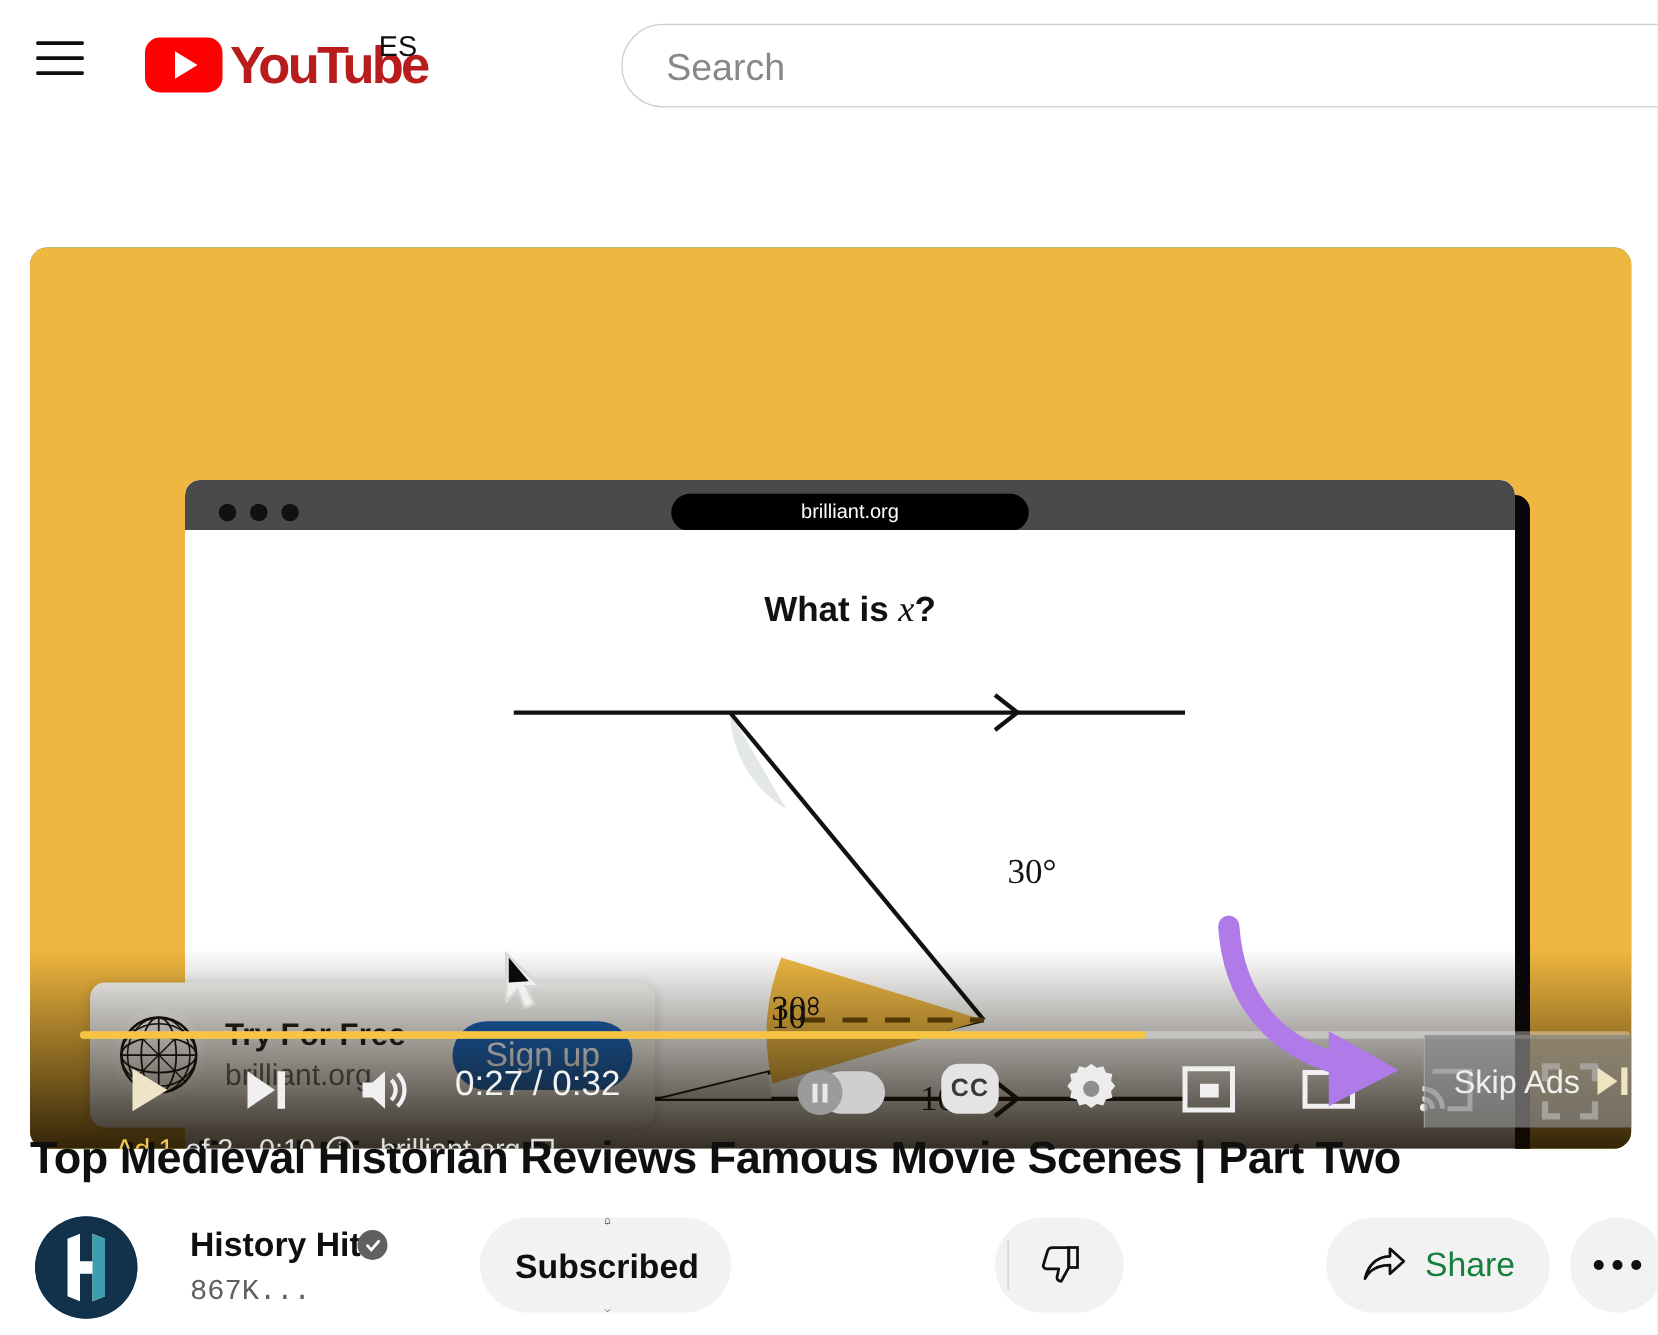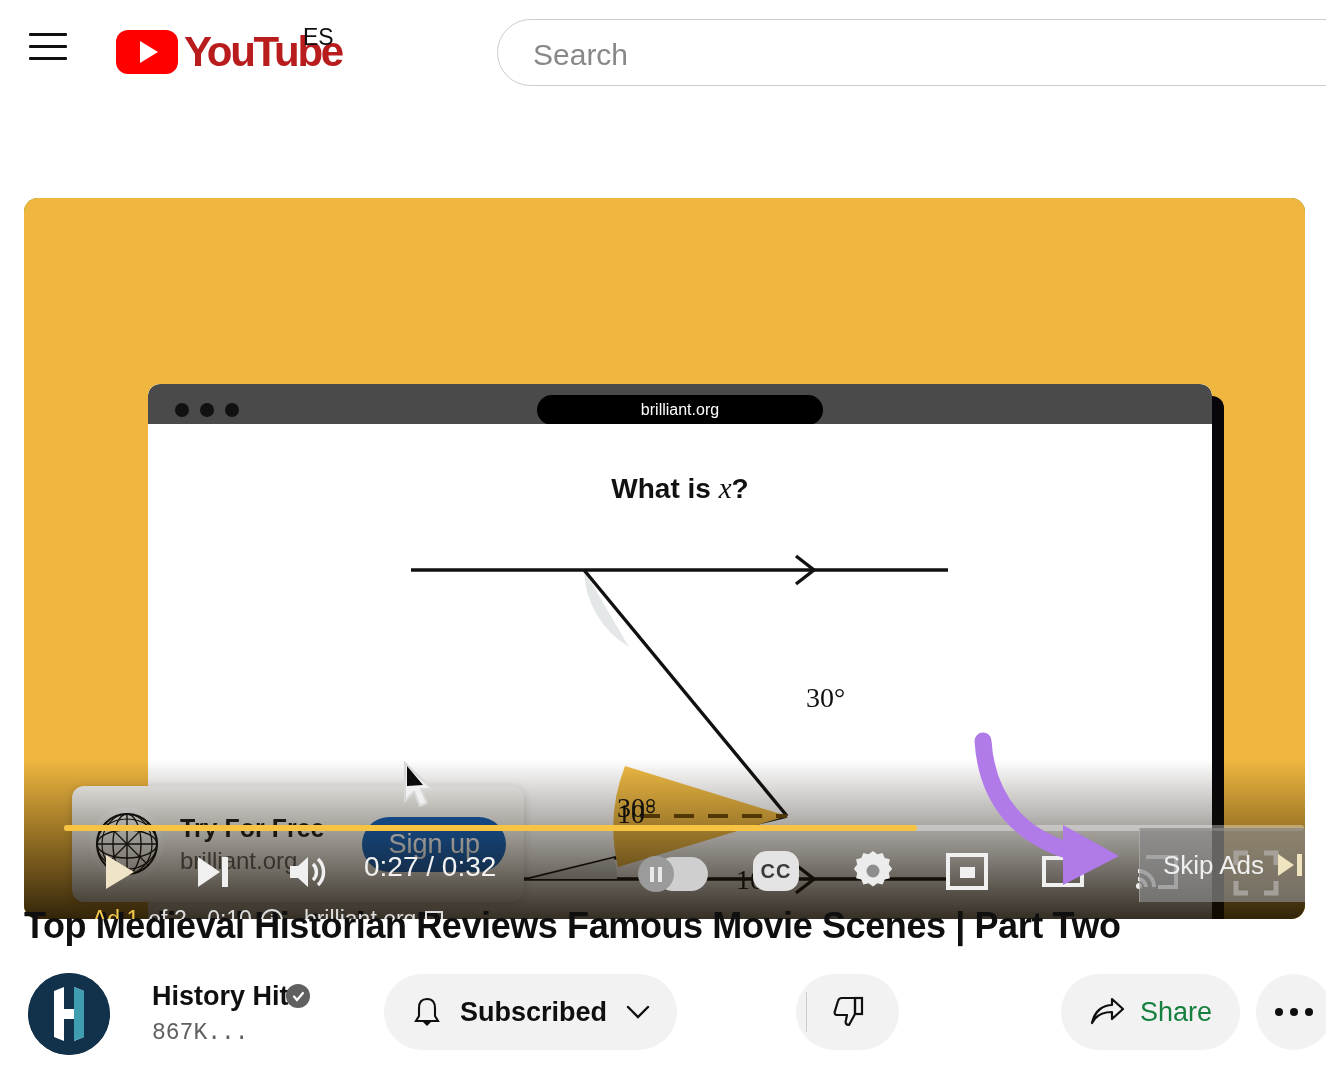--- a/index.html
+++ b/index.html
@@ -106,21 +106,21 @@
   .avatar { position:absolute; left:4px; top:5px; width:82px; height:82px; border-radius:50%;
             background:#12314b; display:flex; align-items:center; justify-content:center;
             overflow:hidden; }
   .ch-name { position:absolute; left:128px; top:13px; font-size:27px; font-weight:700; color:#0f0f0f; }
   .verified { position:absolute; left:262px; top:16px; width:24px; height:24px; border-radius:50%;
               background:#606060; display:flex; align-items:center; justify-content:center; }
   .ch-subs { position:absolute; left:128px; top:52px; font-size:23px; color:#606060;font-family:Liberation Mono, monospace; }
 
   .pill { position:absolute; background:#f2f2f2; border-radius:40px; display:flex;
           align-items:center; cursor:pointer; }
-  .sub-pill { left:360px; top:6px; height:76px; padding:0 26px 0 28px; gap:18px; }
+  .sub-pill { left:360px; top:6px; height:76px; padding:0 26px 0 28px; gap:18px;flex-direction:column; }
   .sub-label { font-size:27px; font-weight:700; color:#0f0f0f; }
   .likegrp { left:772px; top:6px; height:76px; padding:0 10px; }
   .like-btn { display:flex; align-items:center; gap:14px; padding:0 22px 0 18px; height:76px; cursor:pointer; }
   .like-count { font-size:27px; font-weight:700; color:#0f0f0f; }
   .divider { width:1px; height:40px; background:#ccc; }
   .dislike-btn { display:flex; align-items:center; padding:0 24px; height:76px; cursor:pointer; }
   .share-pill { left:1037px; top:6px; height:76px; padding:0 28px; gap:15px; }
   .share-label { font-size:27px; font-weight:400; color:#15803d; }
   .more-pill { left:1232px; top:6px; width:76px; height:76px; justify-content:center; }
   .dots3 { display:flex; gap:7px; }

